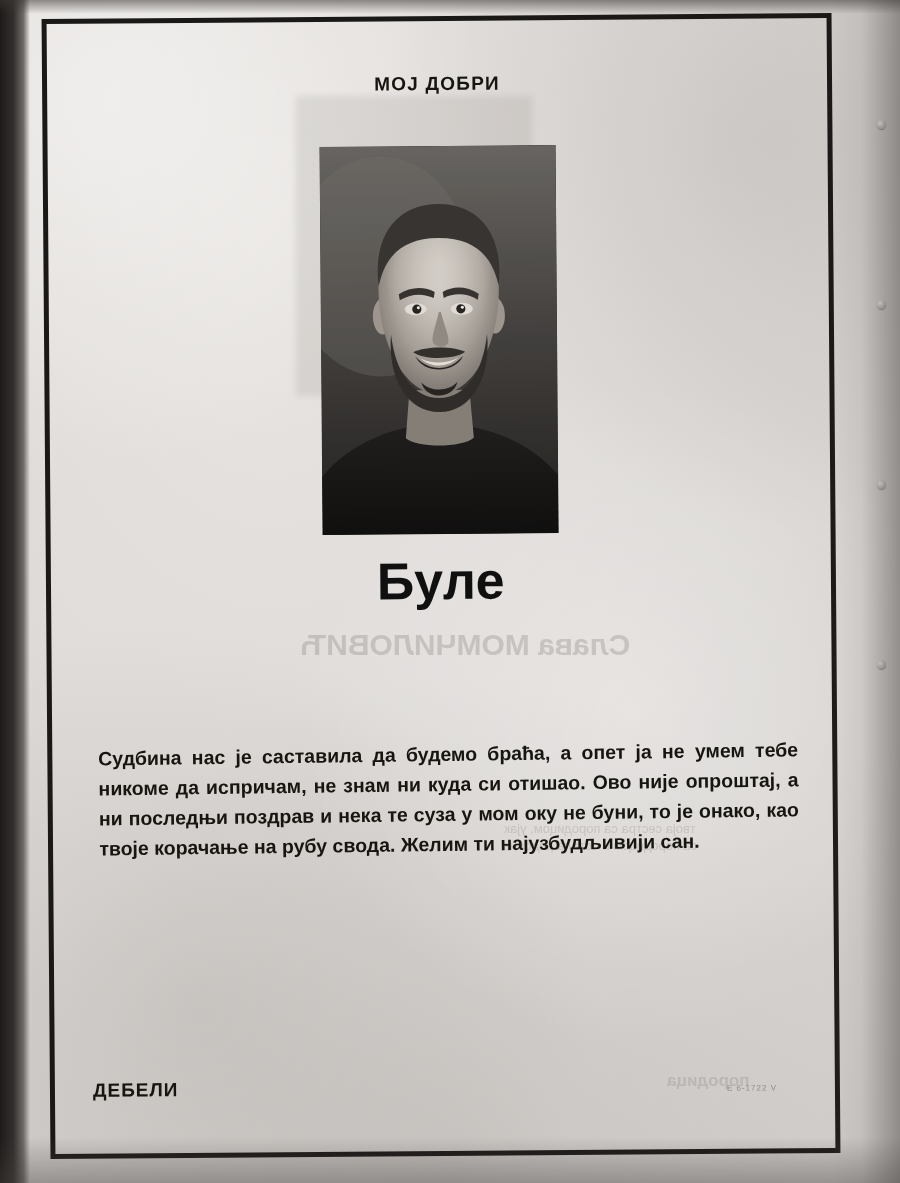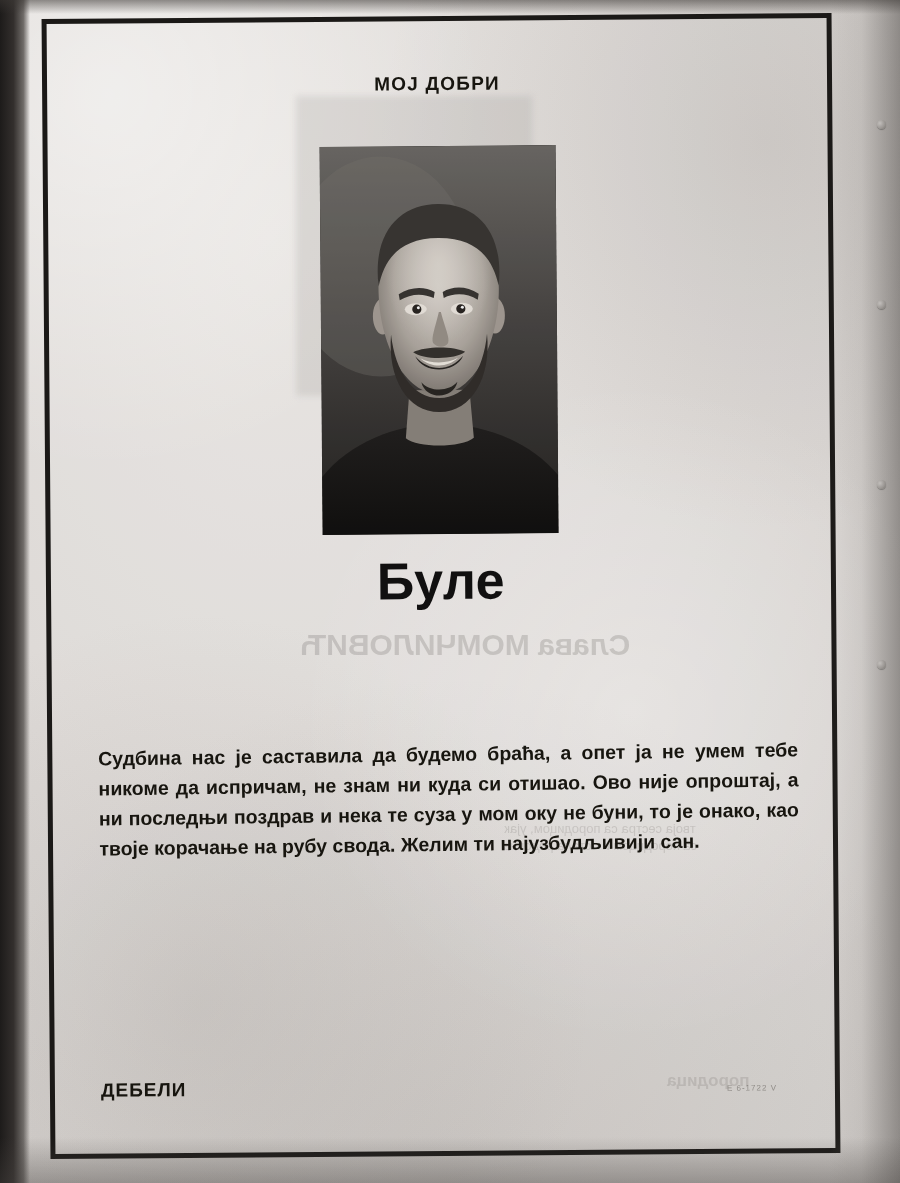--- a/index.html
+++ b/index.html
@@ -171,21 +171,21 @@
     font-weight: 700;
     color: #17150f;
     text-align: justify;
     text-justify: inter-word;
     font-stretch: condensed;
     transform: rotate(-0.3deg);
   }
 
   .signature {
     position: absolute;
-    left: 46px;
+    left: 38px;
     bottom: 52px;
     font-size: 19px;
     font-weight: 700;
     letter-spacing: 1px;
     color: #17150f;
     margin-top: 35px;
   }
 
   .plate-code {
     position: absolute;

